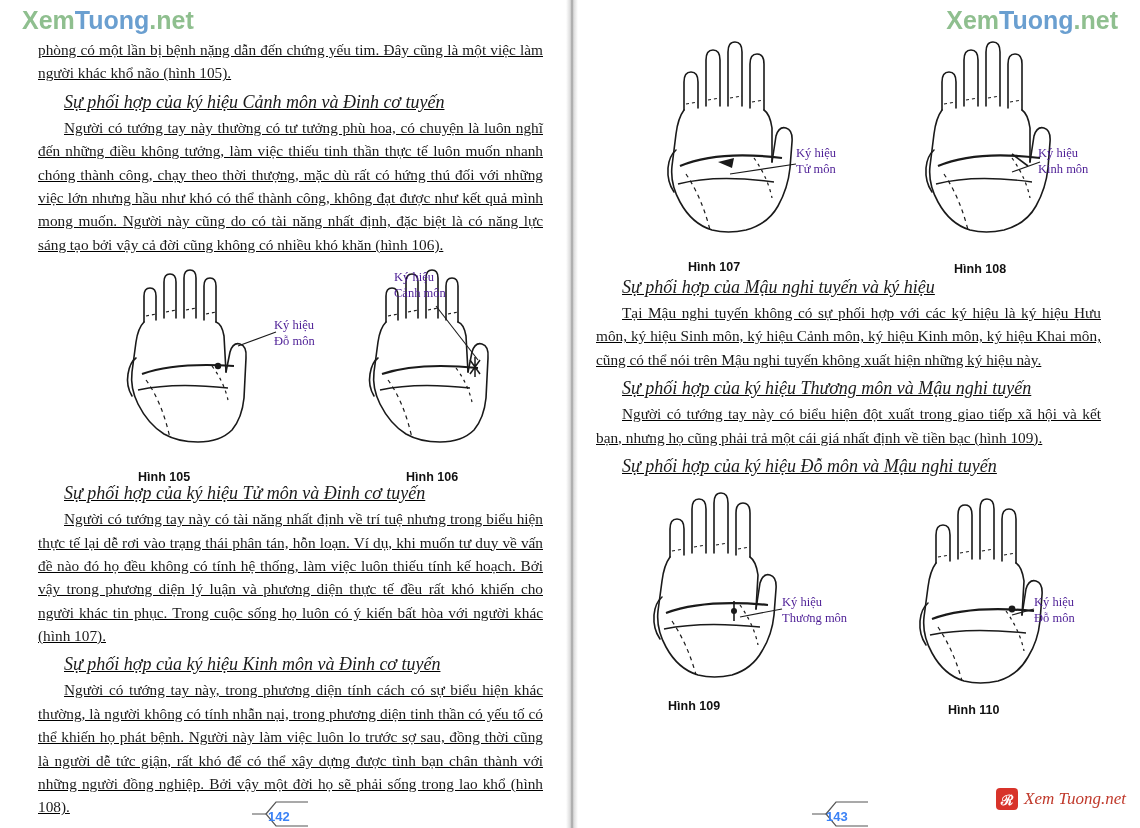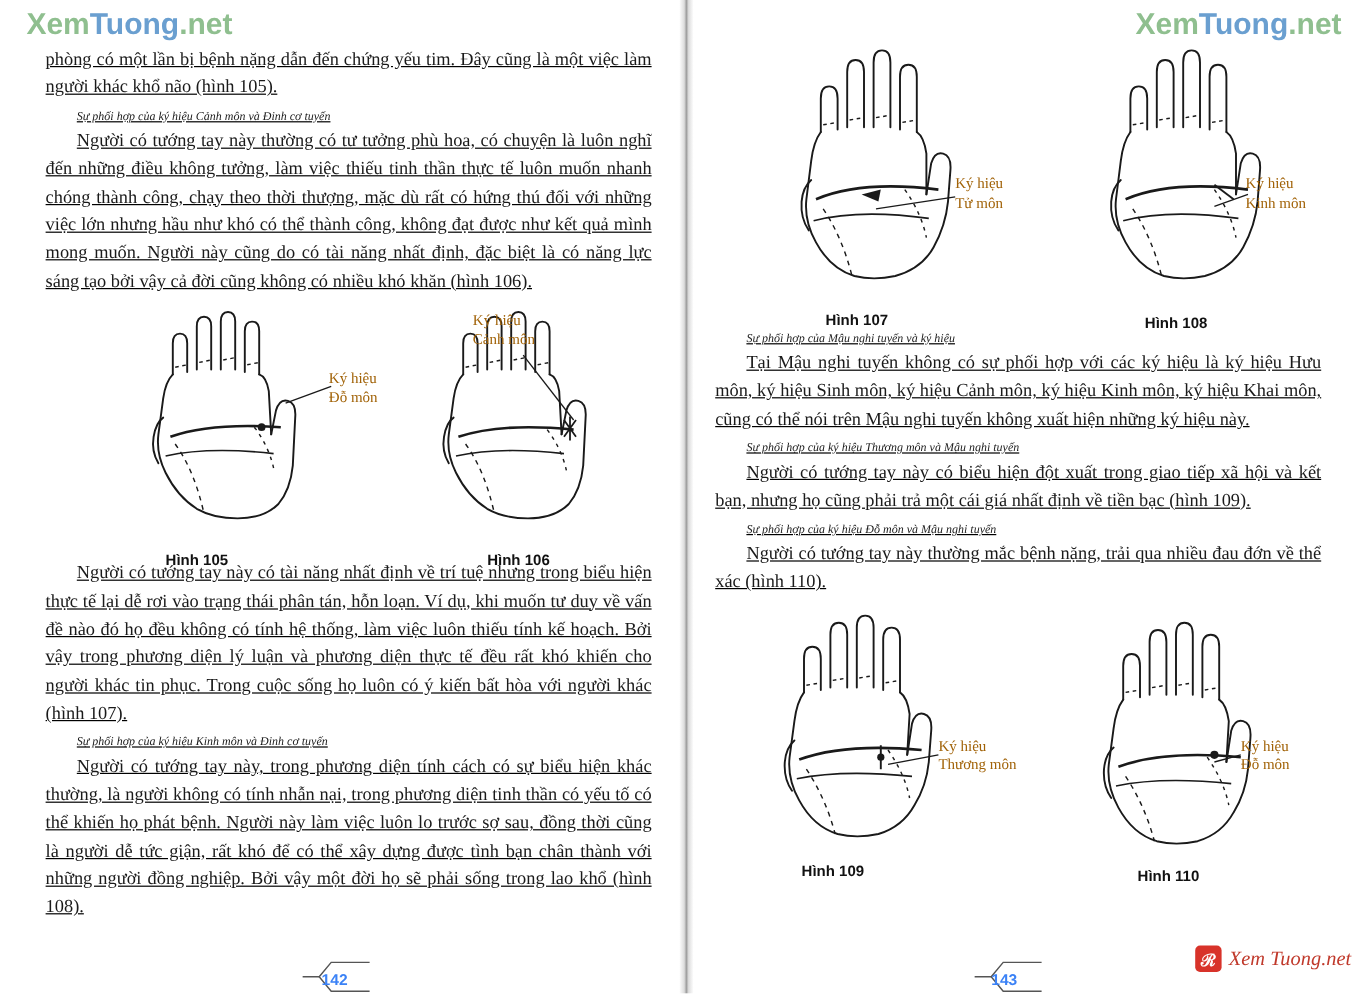--- a/index.html
+++ b/index.html
@@ -27,34 +27,34 @@
   }
 
   
   .col{position:absolute;top:38px;width:505px;text-decoration:underline;}
   .col-left{left:38px;}
   .col-right{left:596px;}
 
   p{margin:0;font-size:15.3px;line-height:1.53;text-align:justify;text-indent:26px;color:#1a1a1a;}
   p.noind{text-indent:0;}
   h4{
-    margin:7px 0 3px 0;font-size:10px;font-style:italic;font-weight:normal;
+    margin:7px 0 3px 0;font-size:18px;font-style:italic;font-weight:normal;
     text-indent:26px;color:#1a1a1a;
   }
 
   
   .figrow{position:relative;width:100%;}
   .fig{position:absolute;}
   .figcap{
     position:absolute;font-family:"Liberation Sans", sans-serif;
     font-weight:bold;font-size:12.5px;color:#111;white-space:nowrap;margin-top:16px;
   }
   .lbl{
     position:absolute;font-family:"Liberation Serif", serif;
-    font-size:12.5px;color:#a16207;line-height:1.25;white-space:nowrap;
+    font-size:12.5px;color:#4c1d95;line-height:1.25;white-space:nowrap;
   }
 
   
   .pnum{
     position:absolute;bottom:4px;font-family:"Liberation Sans", sans-serif;
     font-weight:bold;font-size:13px;color:#3b82f6;
   }
   .pnum-badge{
     position:absolute;bottom:-2px;width:56px;height:34px;
   }
@@ -165,20 +165,21 @@
       <div class="lbl" style="left:356px;top:14px;">
         <span>Ký hiệu</span><br>
         <span>Cảnh môn</span>
       </div>
       <svg class="fig" style="left:392px;top:48px;" width="60" height="60">
         <line x1="6" y1="2" x2="48" y2="56" stroke="#1a1a1a" stroke-width="1.1"></line>
       </svg>
       <div class="figcap" style="left:368px;top:198px;">Hình 106</div>
     </div>
 
+    <h4>Sự phối hợp của ký hiệu Tử môn và Đinh cơ tuyến</h4>
     <p>Người có tướng tay này có tài năng nhất định về trí tuệ nhưng trong biểu hiện thực tế lại dễ rơi vào trạng thái phân tán, hỗn loạn. Ví dụ, khi muốn tư duy về vấn đề nào đó họ đều không có tính hệ thống, làm việc luôn thiếu tính kế hoạch. Bởi vậy trong phương diện lý luận và phương diện thực tế đều rất khó khiến cho người khác tin phục. Trong cuộc sống họ luôn có ý kiến bất hòa với người khác (hình 107).</p>
 
     <h4>Sự phối hợp của ký hiệu Kinh môn và Đinh cơ tuyến</h4>
     <p>Người có tướng tay này, trong phương diện tính cách có sự biểu hiện khác thường, là người không có tính nhẫn nại, trong phương diện tinh thần có yếu tố có thể khiến họ phát bệnh. Người này làm việc luôn lo trước sợ sau, đồng thời cũng là người dễ tức giận, rất khó để có thể xây dựng được tình bạn chân thành với những người đồng nghiệp. Bởi vậy một đời họ sẽ phải sống trong lao khổ (hình 108).</p>
   </div>
 
   <div class="col col-right">
 
     <div class="figrow" style="height:232px;">
 
@@ -255,21 +256,20 @@
       <div class="figcap" style="left:358px;top:208px;">Hình 108</div>
     </div>
 
     <h4>Sự phối hợp của Mậu nghi tuyến và ký hiệu</h4>
     <p>Tại Mậu nghi tuyến không có sự phối hợp với các ký hiệu là ký hiệu Hưu môn, ký hiệu Sinh môn, ký hiệu Cảnh môn, ký hiệu Kinh môn, ký hiệu Khai môn, cũng có thể nói trên Mậu nghi tuyến không xuất hiện những ký hiệu này.</p>
 
     <h4>Sự phối hợp của ký hiệu Thương môn và Mậu nghi tuyến</h4>
     <p>Người có tướng tay này có biểu hiện đột xuất trong giao tiếp xã hội và kết bạn, nhưng họ cũng phải trả một cái giá nhất định về tiền bạc (hình 109).</p>
 
     <h4>Sự phối hợp của ký hiệu Đỗ môn và Mậu nghi tuyến</h4>
-    <p>Người có tướng tay này thường mắc bệnh nặng, trải qua nhiều đau đớn về thể xác (hình 110).</p>
 
     <div class="figrow" style="height:215px;margin-top:14px;">
 
       <div class="fig" style="left:46px;top:0px;">
         <svg width="150" height="190" viewBox="0 0 150 190">
           <g fill="none" stroke="#1a1a1a" stroke-width="1.6" stroke-linecap="round" stroke-linejoin="round">
             <path d="M28 66 L28 38 Q28 28 35 28 Q42 28 42 38 L42 64"></path>
             <path d="M50 62 L50 18 Q50 8 57 8 Q64 8 64 18 L64 62"></path>
             <path d="M72 62 L72 12 Q72 2 79 2 Q86 2 86 12 L86 62"></path>
             <path d="M94 64 L94 22 Q94 12 101 12 Q108 12 108 22 L108 66"></path>

